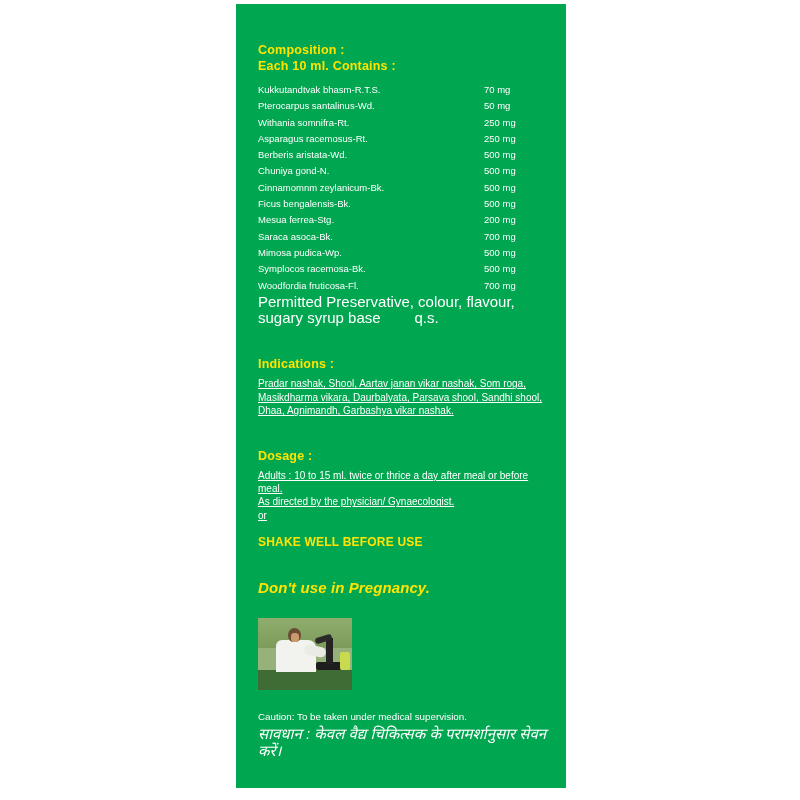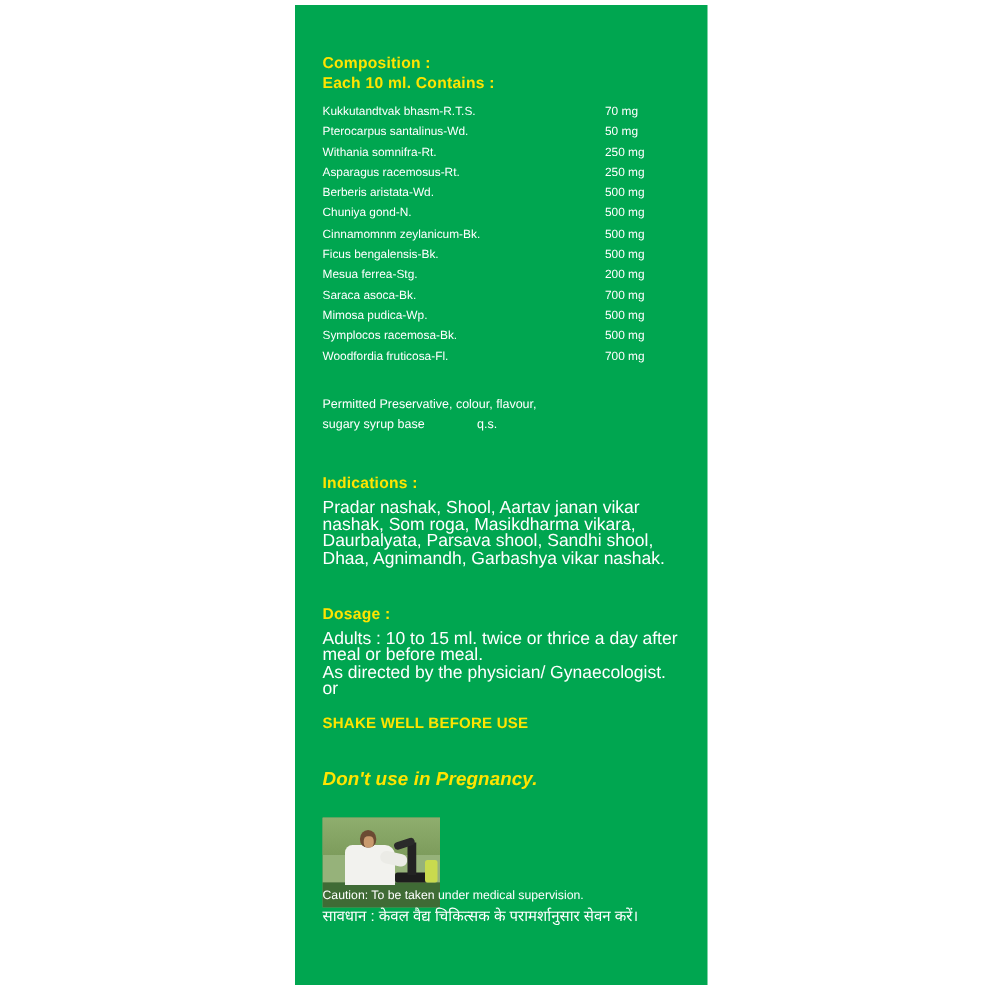--- a/index.html
+++ b/index.html
@@ -49,35 +49,35 @@
   }
   .comp-name { flex: 0 0 auto; }
   .comp-qty {
     flex: 0 0 auto;
     width: 58px;
     text-align: left;
     padding-right: 2px;
   }
   .comp-list { margin-top: 8px; }
   .preserve {
-    margin-top: 22px;
-    color: #ffffff;
-    font-size: 10px;
+    color: #ffffff;
+    font-size: 15px;
     line-height: 16.3px;
   }
   .preserve .row2 {
     display: flex;
   }
   .preserve .qs { width: 58px; text-align: right; padding-right: 2px; }
   .section { margin-top: 30px; }
   .body-text {
     color: #ffffff;
-    font-size: 14px;
+    font-size: 10px;
     line-height: 13.4px;
     margin-top: 5px;
+    text-decoration: underline;
   }
   .shake {
     color: #ffe400;
     font-size: 12px;
     font-weight: bold;
     letter-spacing: 0.2px;
     margin-top: 13px;
   }
   .pregnancy {
     color: #ffe400;
@@ -146,23 +146,24 @@
     top: 705px;
     width: 290px;
   }
   .caution-en {
     color: #ffffff;
     font-size: 9.8px;
     line-height: 15px;
   }
   .caution-hi {
     color: #ffffff;
-    font-size: 12px;
+    font-size: 15px;
     line-height: 17px;
     margin-top: 1px;
+    font-style: italic;
   }
 </style>
 </head>
 <body>
 
 <div id="page">
   <div class="label-panel">
 
     <div class="inner">
 

